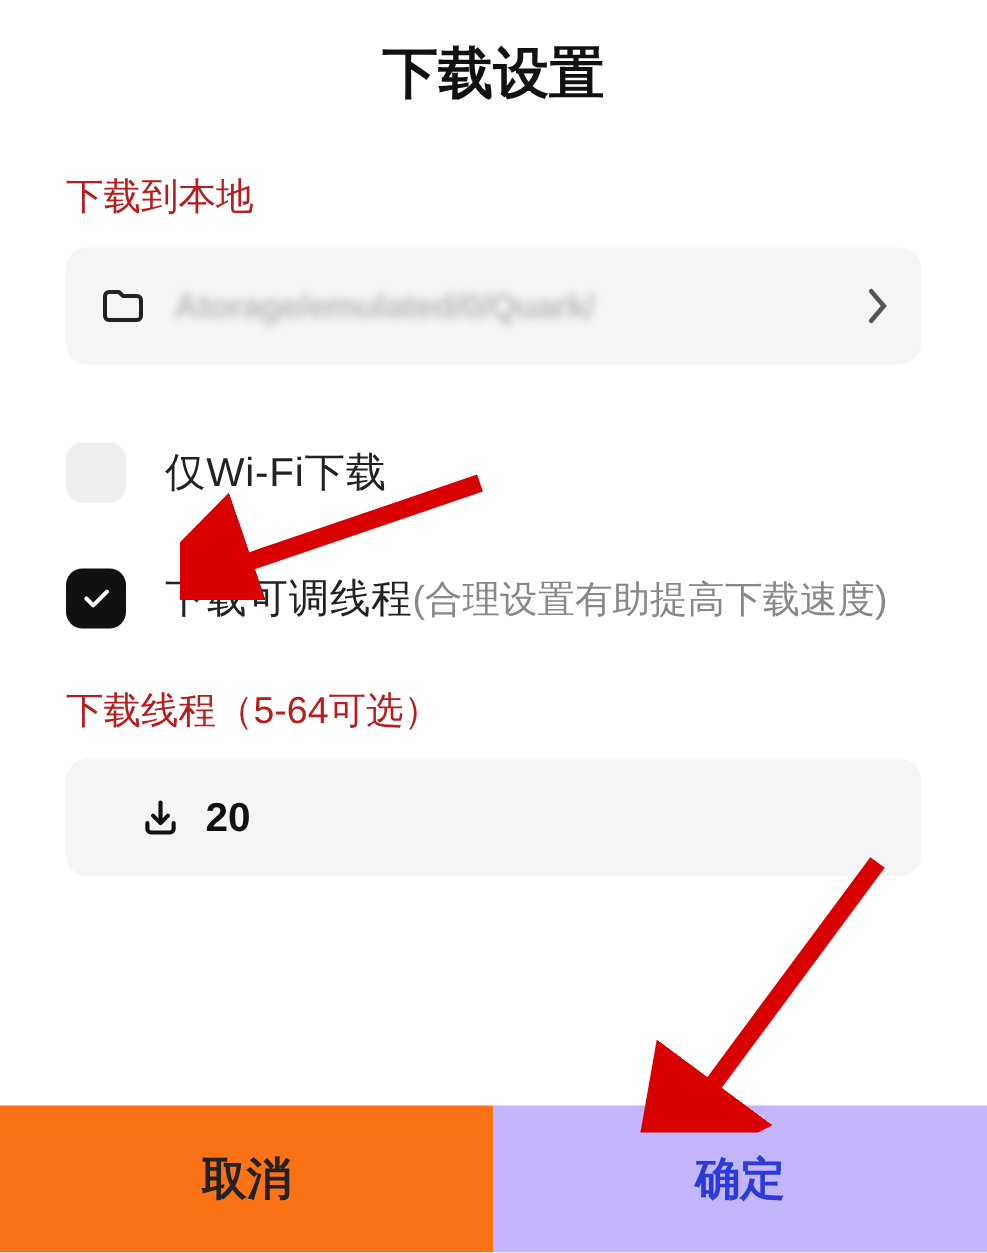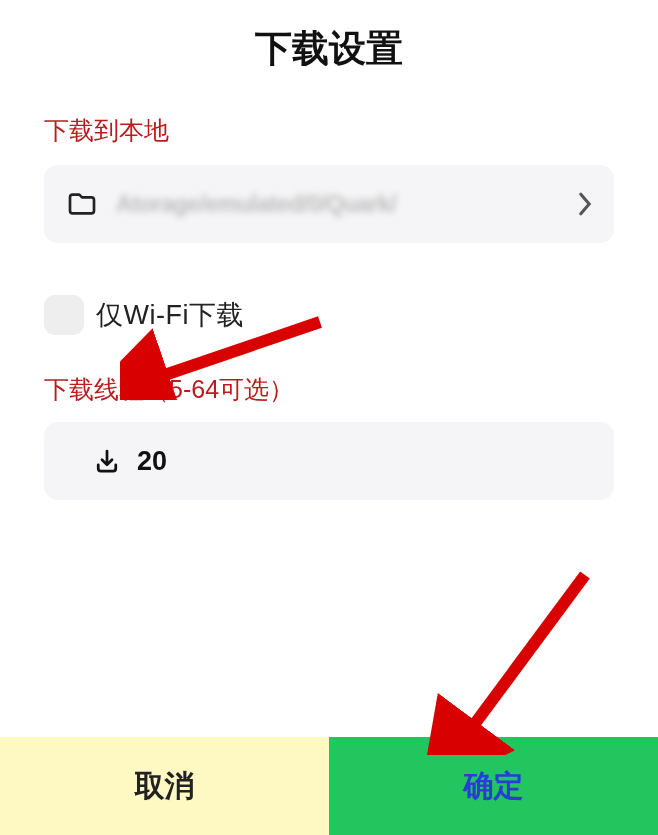--- a/index.html
+++ b/index.html
@@ -51,21 +51,21 @@
       white-space: nowrap;
       overflow: hidden;
     }
     .chevron {
       width: 14px; height: 26px;
       flex: 0 0 auto;
     }
     .row {
       display: flex;
       align-items: center;
-      gap: 12px;
+      gap: 26px;
       margin-bottom: 44px;
       font-size: 27px;
       color: #222;
     }
     .row .label { letter-spacing: 0.5px; }
     .row .hint { color: #888; font-size: 25px; }
     .cb {
       width: 40px; height: 40px;
       border-radius: 11px;
       background: #eeeeee;
@@ -97,22 +97,22 @@
       display: flex;
     }
     .btn {
       flex: 1 1 50%;
       display: flex;
       align-items: center;
       justify-content: center;
       font-size: 30px;
       font-weight: 700;
     }
-    .btn-cancel { background: #fef9c3; color: #222; }
-    .btn-ok { background: #22c55e; color: #2a3bd6; }
+    .btn-cancel { background: #f97316; color: #222; }
+    .btn-ok { background: #c4b5fd; color: #2a3bd6; }
     
     .arrow {
       position: absolute;
       pointer-events: none;
     }
   </style>
 </head>
 <body>
 
 <div class="container">
@@ -129,20 +129,30 @@
     </svg>
   </div>
 
   <div class="row">
     <div class="cb">
       
     </div>
     <span class="label">仅Wi-Fi下载</span>
   </div>
 
+  <div class="row">
+    <div class="cb checked">
+      <svg width="22" height="22" viewBox="0 0 24 24" fill="none" stroke="#fff" stroke-width="3" stroke-linecap="round" stroke-linejoin="round">
+          <path d="M5 12l5 5L20 7"></path>
+        </svg>
+    </div>
+    <span>
+      <span class="label">下载可调线程</span><span class="hint">(合理设置有助提高下载速度)</span>
+    </span>
+  </div>
 
   <div class="section-label" style="margin-top:-6px;margin-bottom:16px;">下载线程（5-64可选）</div>
   <div class="thread-box">
     <svg class="dl-icon" viewBox="0 0 24 24" fill="none" stroke="#111" stroke-width="2.2" stroke-linecap="round" stroke-linejoin="round">
       <path d="M12 4v10"></path>
         <path d="M8 11l4 4 4-4"></path>
       <path d="M5 15v3a2 2 0 0 0 2 2h10a2 2 0 0 0 2-2v-3"></path>
     </svg>
     <span>20</span>
   </div>

